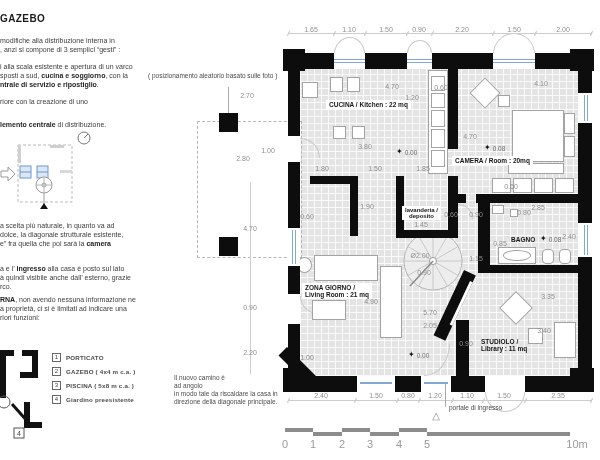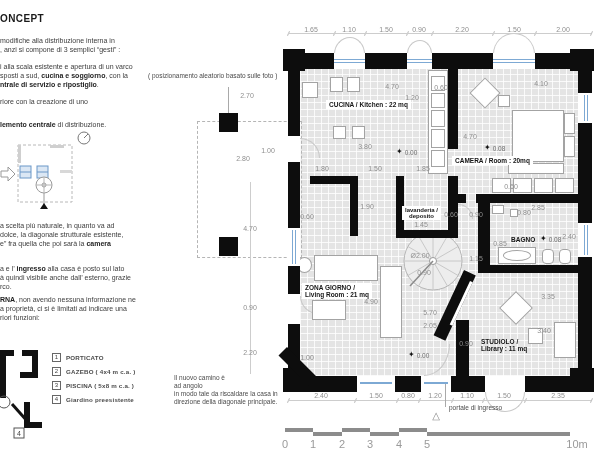--- a/index.html
+++ b/index.html
@@ -47,21 +47,21 @@
   
   #scalebar{position:absolute;left:283px;top:428px;width:317px;height:30px;}
   .sbseg{position:absolute;height:4px;background:#8c8c8c;}
   .sblabel{position:absolute;top:10px;font-size:11px;color:#9a9a9a;transform:translate(-50%,0);}
 </style>
 </head>
 <body>
 
 <div class="page">
 
-  <div class="title">ONCEPT</div>
+  <div class="title">GAZEBO</div>
   <div class="para" id="para-0" style="top:36px">
       <div><span>modifiche alla distribuzione interna in</span></div>
       <div><span>, anzi si compone di 3 semplici “gesti” :</span></div>
     </div>
   <div class="para" id="para-1" style="top:62px">
       <div><span>i alla scala esistente e apertura di un varco</span></div>
       <div><span>sposti a sud, </span><b>cucina e soggiorno</b><span>, con la</span></div>
       <div><b>ntrale di servizio e ripostiglio</b><span>.</span></div>
     </div>
   <div class="para" id="para-2" style="top:97px">

